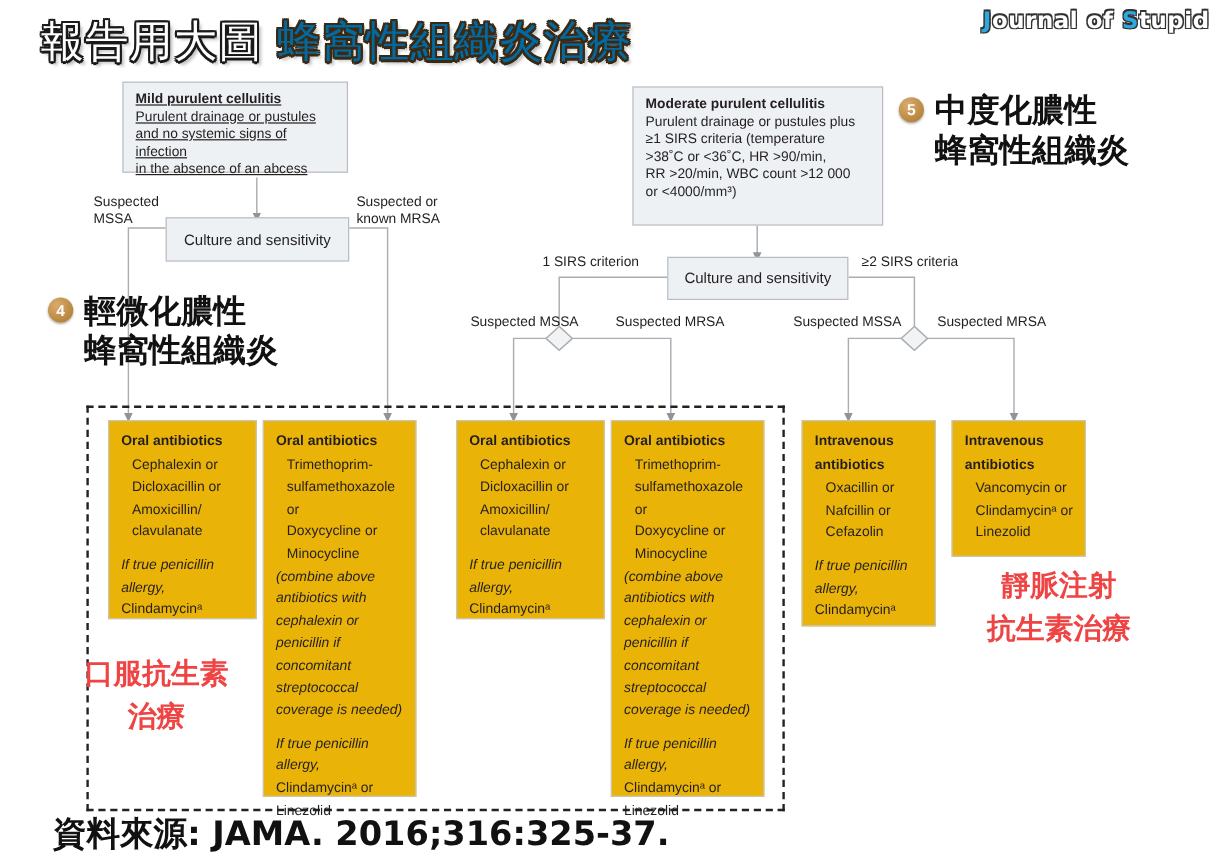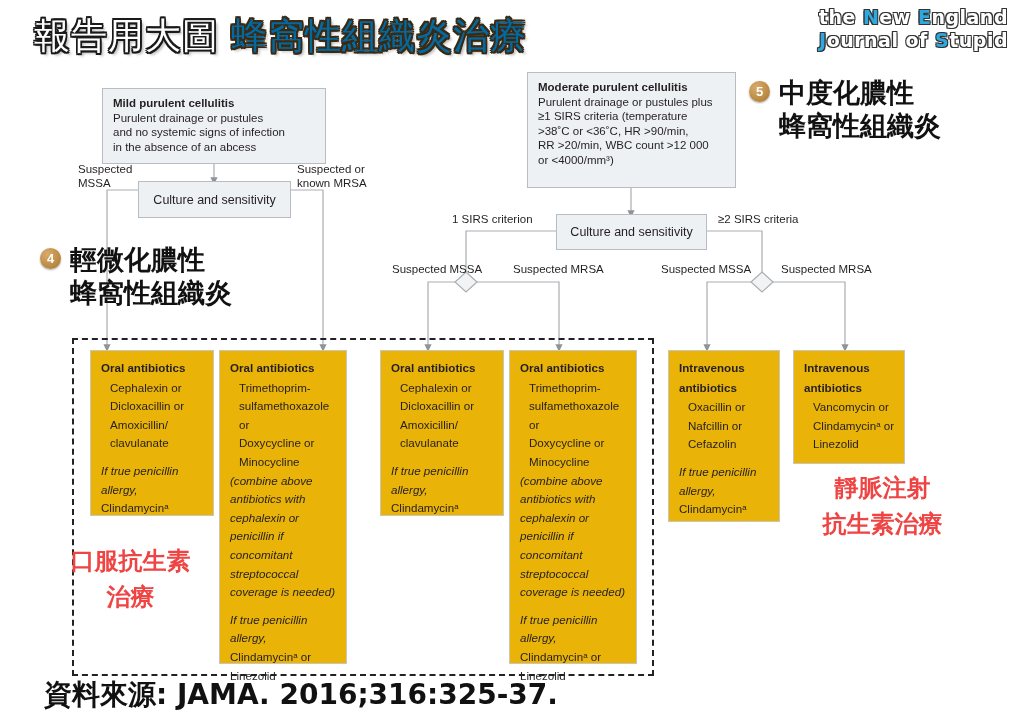--- a/index.html
+++ b/index.html
@@ -120,21 +120,20 @@
   svg#wires{left:0;top:0;width:1024px;height:716px;pointer-events:none;}
 </style>
 </head>
 <body>
 
 <div class="abs" id="title-block">
   <span class="title-text title-white cjk">報告用大圖</span><span class="title-text title-tan cjk" style="margin-left:12px;">蜂窩性組織炎治療</span>
 </div>
 
 <div class="abs" id="nejm-logo">
-  <div class="logo-line"><span>the </span><span class="hl">N</span><span>ew </span><span class="hl">E</span><span>ngland</span></div>
   <div class="logo-line"><span class="hl">J</span><span>ournal of </span><span class="hl">S</span><span>tupid</span></div>
 </div>
 
 <svg id="wires" class="abs" viewBox="0 0 1024 716">
   <defs>
     <marker id="arr" markerWidth="7" markerHeight="7" refX="3.2" refY="3" orient="auto">
       <path d="M0,0 L6.4,3 L0,6 z" fill="#8e9499"></path>
     </marker>
   </defs>
   <g stroke="#a9aeb3" stroke-width="1.2" fill="none">
@@ -159,21 +158,21 @@
   </g>
 
   <g fill="#f2f3f4" stroke="#a9aeb3" stroke-width="1.2">
     <polygon points="466,272 477,282 466,292 455,282"></polygon>
     <polygon points="762,272 773,282 762,292 751,282"></polygon>
   </g>
 </svg>
 
 <div class="abs" id="dashed-group"></div>
 
-<div class="abs flowbox" style="left:102px;top:88px;width:224px;height:76px;">
+<div class="abs flowbox" style="left:102px;top:68px;width:188px;height:76px;text-decoration:underline;">
   <b>Mild purulent cellulitis</b>
   <div>Purulent drainage or pustules</div>
   <div>and no systemic signs of infection</div>
   <div>in the absence of an abcess</div>
 </div>
 
 <div class="abs flowbox" style="left:527px;top:72px;width:209px;height:116px;">
   <b>Moderate purulent cellulitis</b>
   <div>Purulent drainage or pustules plus</div>
   <div>≥1 SIRS criteria (temperature</div>

